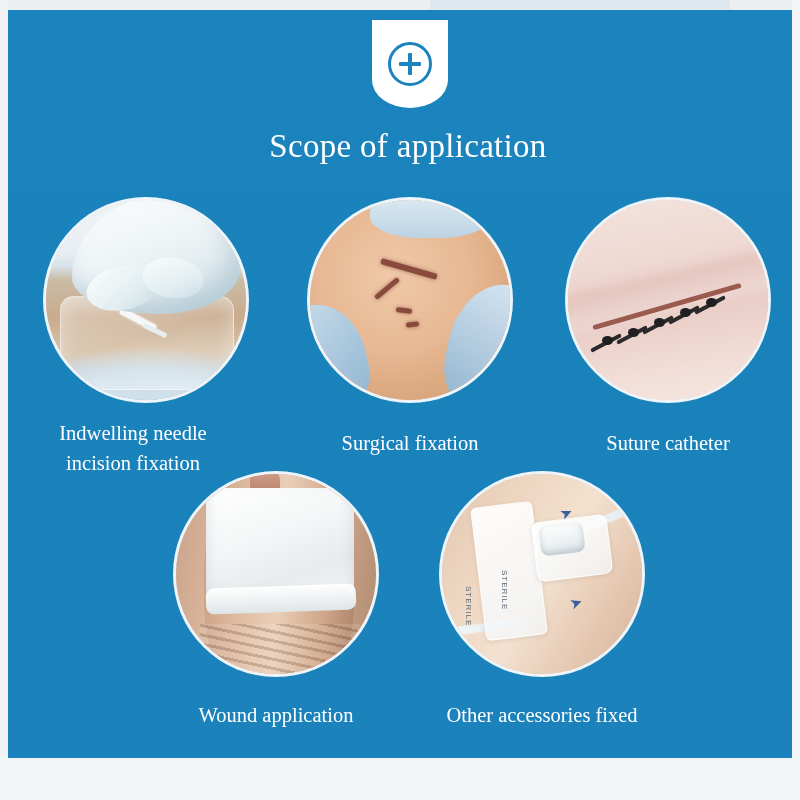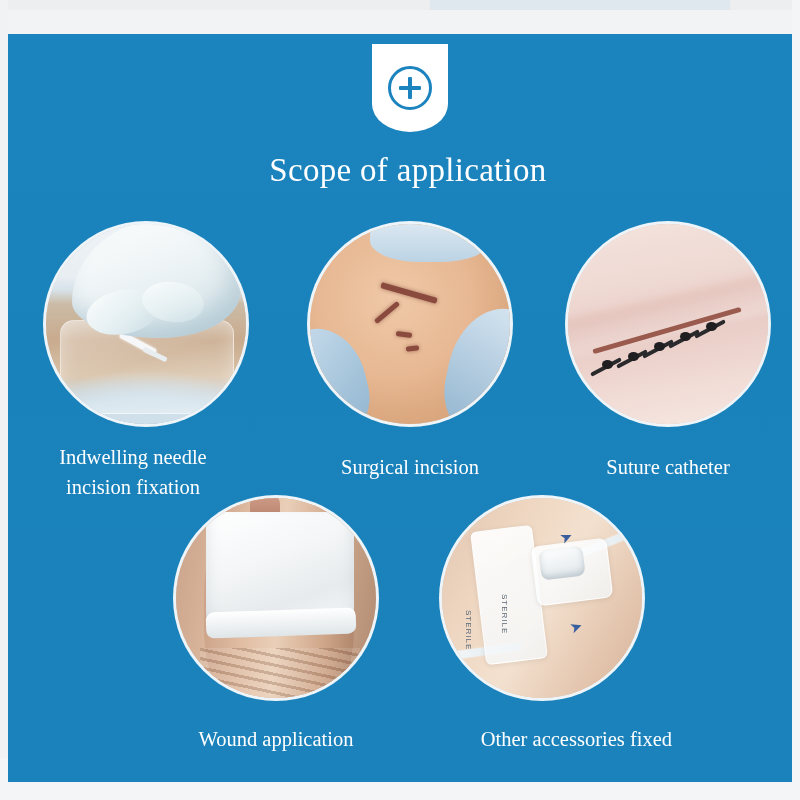--- a/index.html
+++ b/index.html
@@ -24,21 +24,20 @@
 
   
   #panel {
     position: absolute;
     left: 8px;
     top: 10px;
     width: 784px;
     height: 748px;
     background: #1c86bf;
     background: linear-gradient(180deg, #1b84be 0%, #1a82bb 40%, #1b82bb 100%);
-    margin-top: 24px;
   }
 
   
   #top-strip {
     position: absolute;
     left: 0;
     top: 0;
     width: 800px;
     height: 10px;
     background: #eceeef;
@@ -376,21 +375,21 @@
     letter-spacing: 1px;
     writing-mode: vertical-rl;
     font-family: "Liberation Sans", sans-serif;
   }
 
   
   #cap1 { left: 0px;   top: 408px; width: 250px; }
   #cap2 { left: 290px; top: 418px; width: 224px; }
   #cap3 { left: 548px; top: 418px; width: 224px; }
   #cap4 { left: 140px; top: 690px; width: 256px; }
-  #cap5 { left: 404px; top: 690px; width: 260px; text-align: right; }
+  #cap5 { left: 404px; top: 690px; width: 260px; }
 </style>
 </head>
 <body>
 
 <div id="page">
 
   <div id="top-strip">
     <div id="top-wash"></div>
   </div>
   <div id="left-strip"></div>
@@ -423,21 +422,21 @@
     <div class="circle" id="c2">
       <div class="bg"></div>
       <div class="drape-t"></div>
       <div class="drape-l"></div>
       <div class="drape-r"></div>
       <div class="inc inc-main"></div>
       <div class="inc inc-b1"></div>
       <div class="inc inc-dot1"></div>
       <div class="inc inc-dot2"></div>
     </div>
-    <div class="caption" id="cap2">Surgical incision</div>
+    <div class="caption" id="cap2">Surgical fixation</div>
 
     <div class="circle" id="c3">
       <div class="bg"></div>
       <div class="fold"></div>
       <div class="wound"></div>
       <div class="st" style="left:36px;  top:126px; transform:rotate(62deg);"></div>
       <div class="knot" style="left:34px; top:136px;"></div>
       <div class="st" style="left:62px;  top:118px; transform:rotate(62deg);"></div>
       <div class="knot" style="left:60px; top:128px;"></div>
       <div class="st" style="left:88px;  top:108px; transform:rotate(62deg);"></div>

